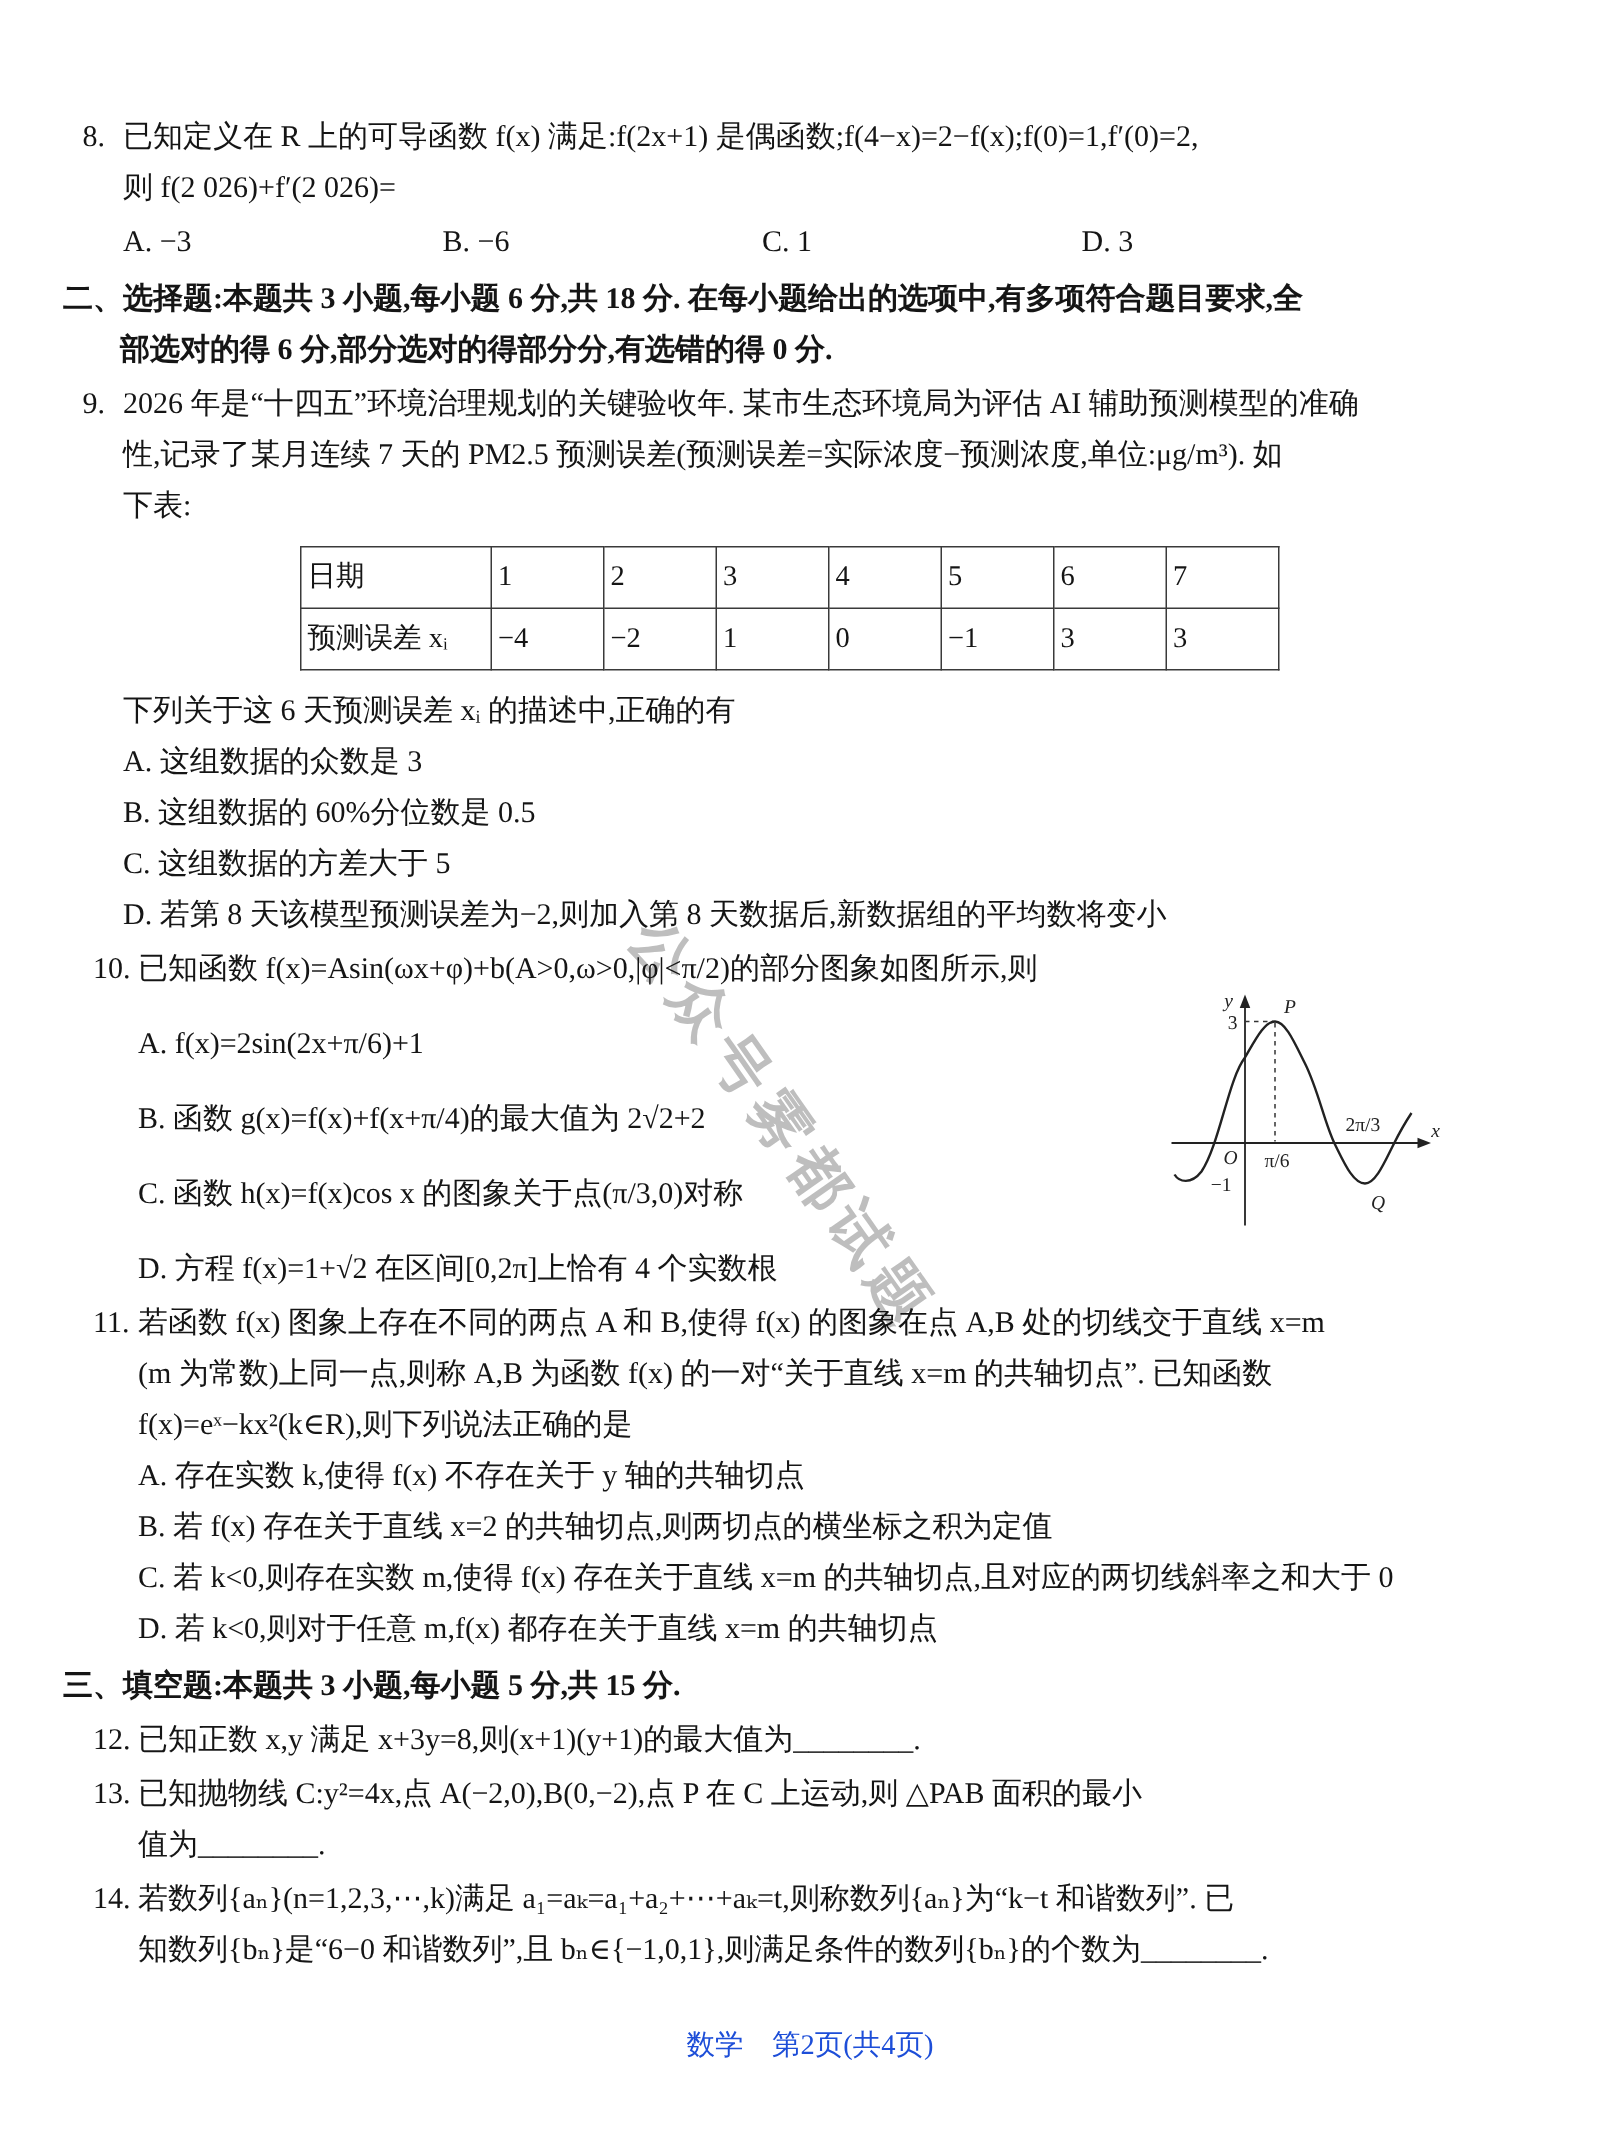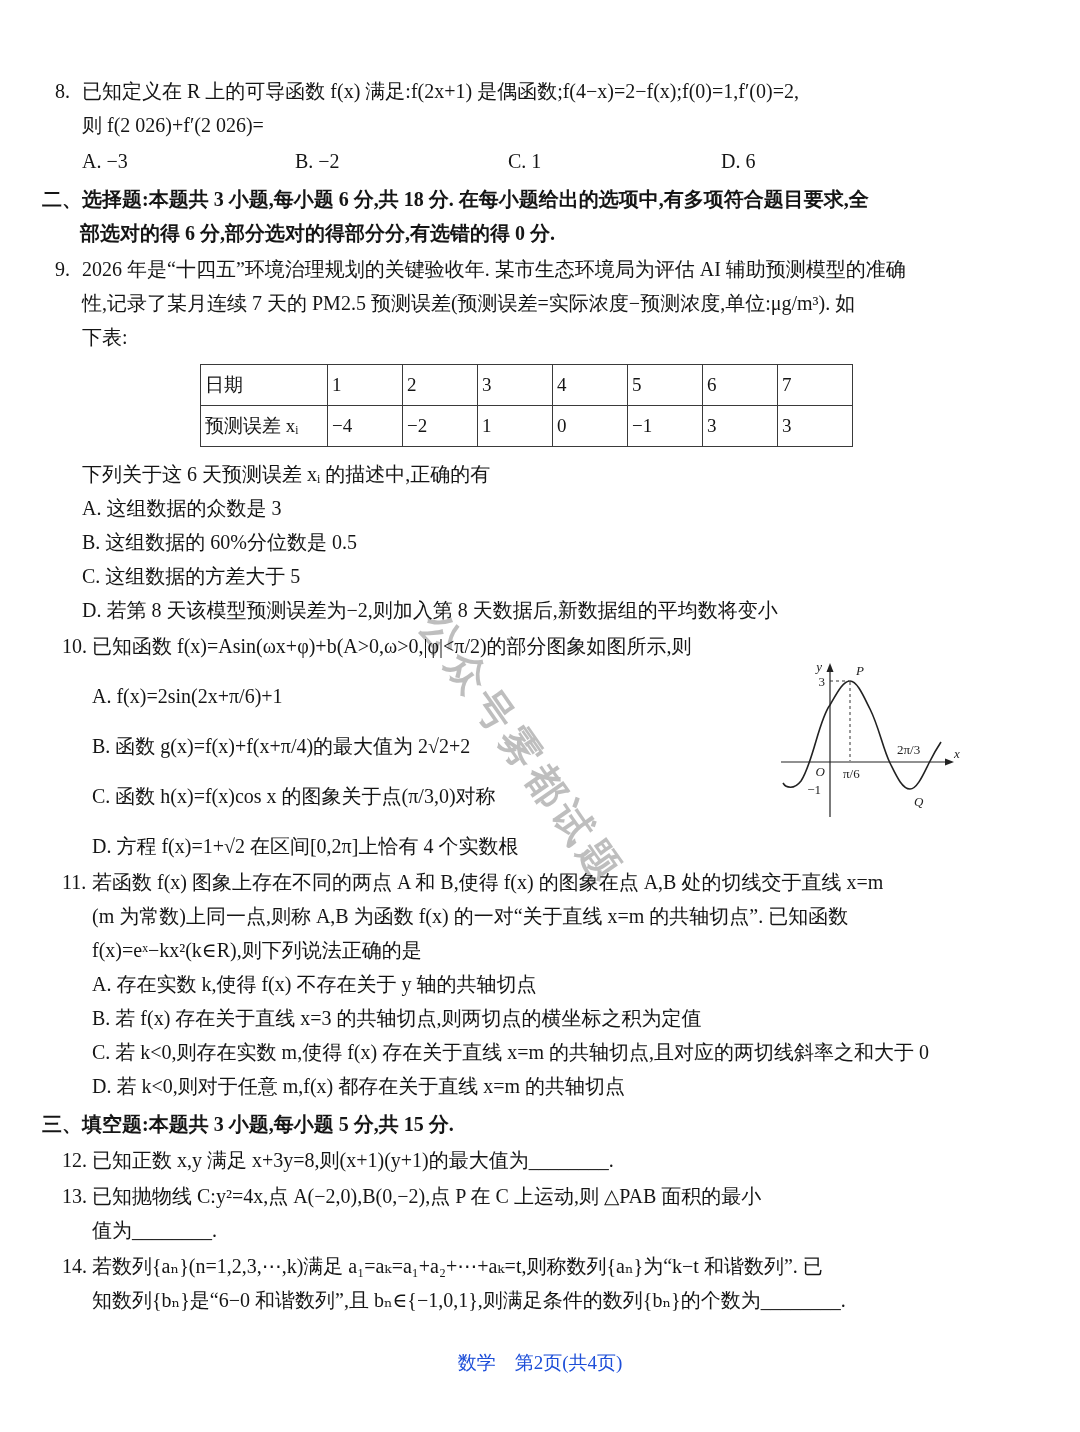--- a/index.html
+++ b/index.html
@@ -60,23 +60,23 @@
   <div class="watermark">公众号雾都试题</div>
 
   <div class="content">
 
     <div class="question">
       <span class="qnum">8.</span>
       <div class="qline">已知定义在 R 上的可导函数 f(x) 满足:f(2x+1) 是偶函数;f(4−x)=2−f(x);f(0)=1,f′(0)=2,</div>
       <div class="qline">则 f(2 026)+f′(2 026)=</div>
       <div class="opt-row">
         <span>A. −3</span>
-        <span>B. −2</span>
+        <span>B. −6</span>
         <span>C. 1</span>
-        <span>D. 6</span>
+        <span>D. 3</span>
       </div>
     </div>
 
     <div class="section-head">
       <div>二、选择题:本题共 3 小题,每小题 6 分,共 18 分. 在每小题给出的选项中,有多项符合题目要求,全</div>
       <div class="cont">部选对的得 6 分,部分选对的得部分分,有选错的得 0 分.</div>
     </div>
 
     <div class="question">
       <span class="qnum">9.</span>
@@ -149,21 +149,21 @@
         </svg>
       </div>
     </div>
 
     <div class="question twodigit">
       <span class="qnum">11.</span>
       <div class="qline">若函数 f(x) 图象上存在不同的两点 A 和 B,使得 f(x) 的图象在点 A,B 处的切线交于直线 x=m</div>
       <div class="qline">(m 为常数)上同一点,则称 A,B 为函数 f(x) 的一对“关于直线 x=m 的共轴切点”. 已知函数</div>
       <div class="qline">f(x)=eˣ−kx²(k∈R),则下列说法正确的是</div>
       <div class="optline">A. 存在实数 k,使得 f(x) 不存在关于 y 轴的共轴切点</div>
-      <div class="optline">B. 若 f(x) 存在关于直线 x=3 的共轴切点,则两切点的横坐标之积为定值</div>
+      <div class="optline">B. 若 f(x) 存在关于直线 x=2 的共轴切点,则两切点的横坐标之积为定值</div>
       <div class="optline">C. 若 k&lt;0,则存在实数 m,使得 f(x) 存在关于直线 x=m 的共轴切点,且对应的两切线斜率之和大于 0</div>
       <div class="optline">D. 若 k&lt;0,则对于任意 m,f(x) 都存在关于直线 x=m 的共轴切点</div>
     </div>
 
     <div class="section-head">
       <div>三、填空题:本题共 3 小题,每小题 5 分,共 15 分.</div>
     </div>
 
     <div class="question twodigit">
       <span class="qnum">12.</span>

